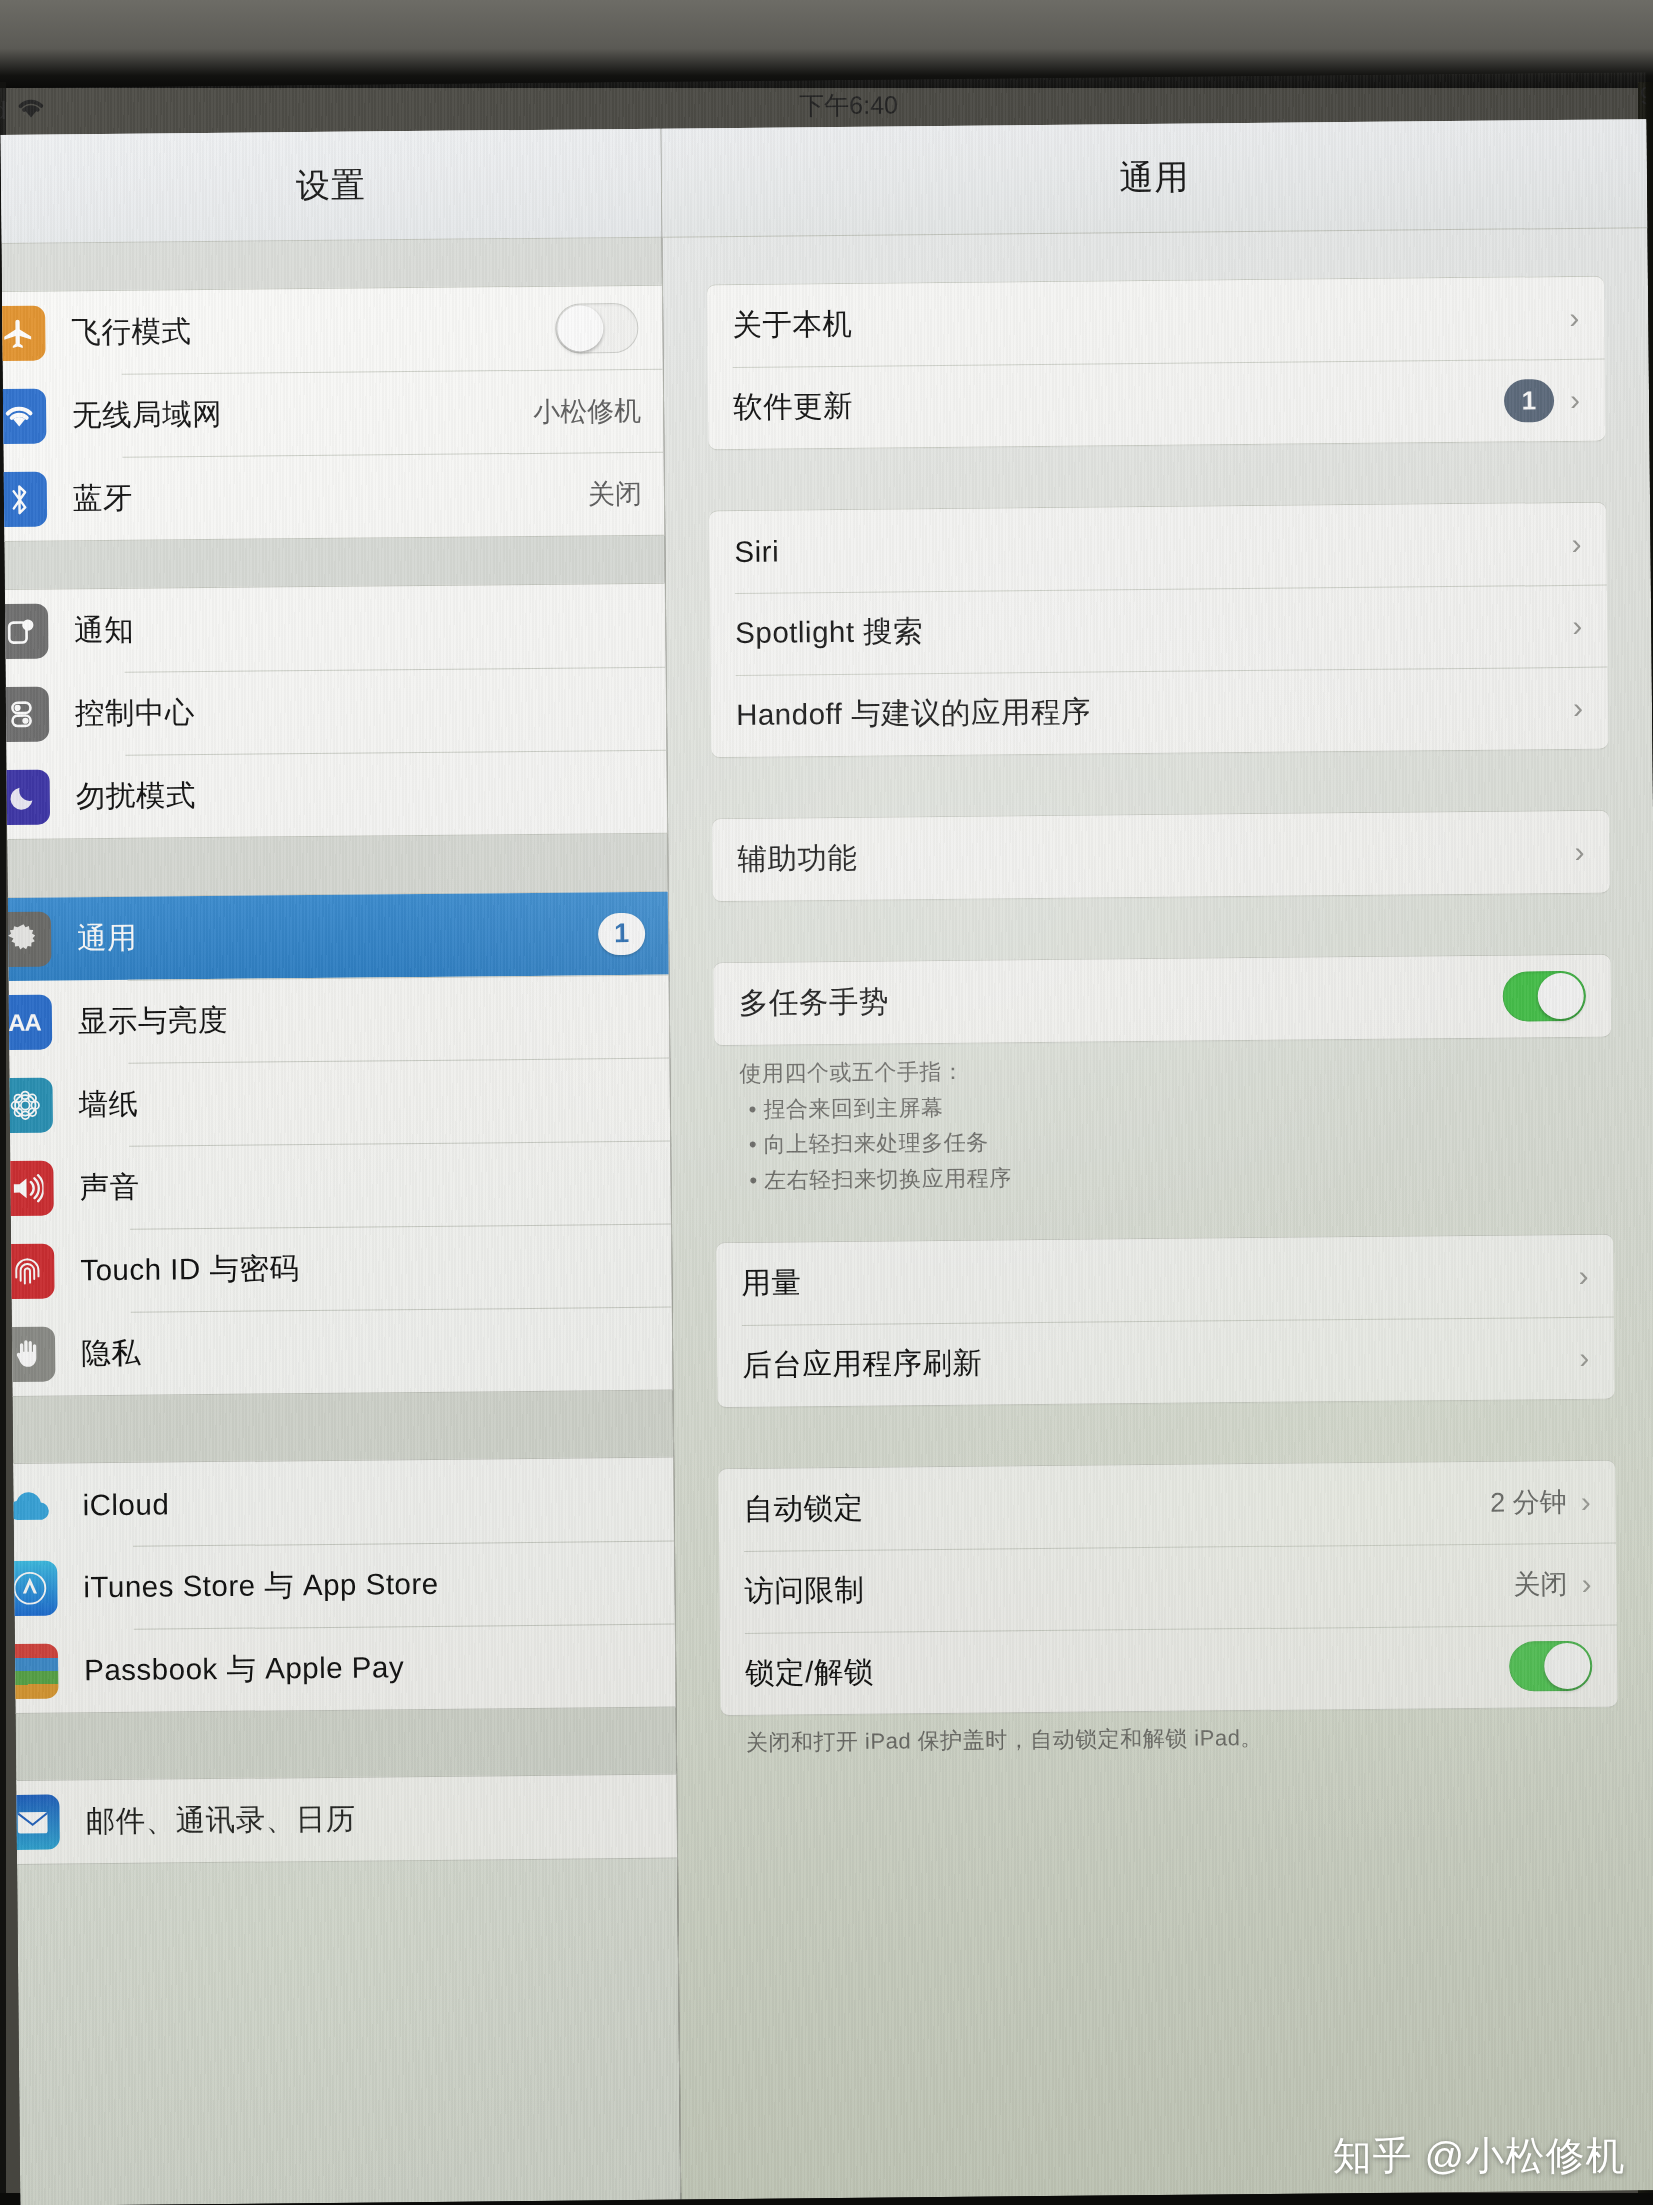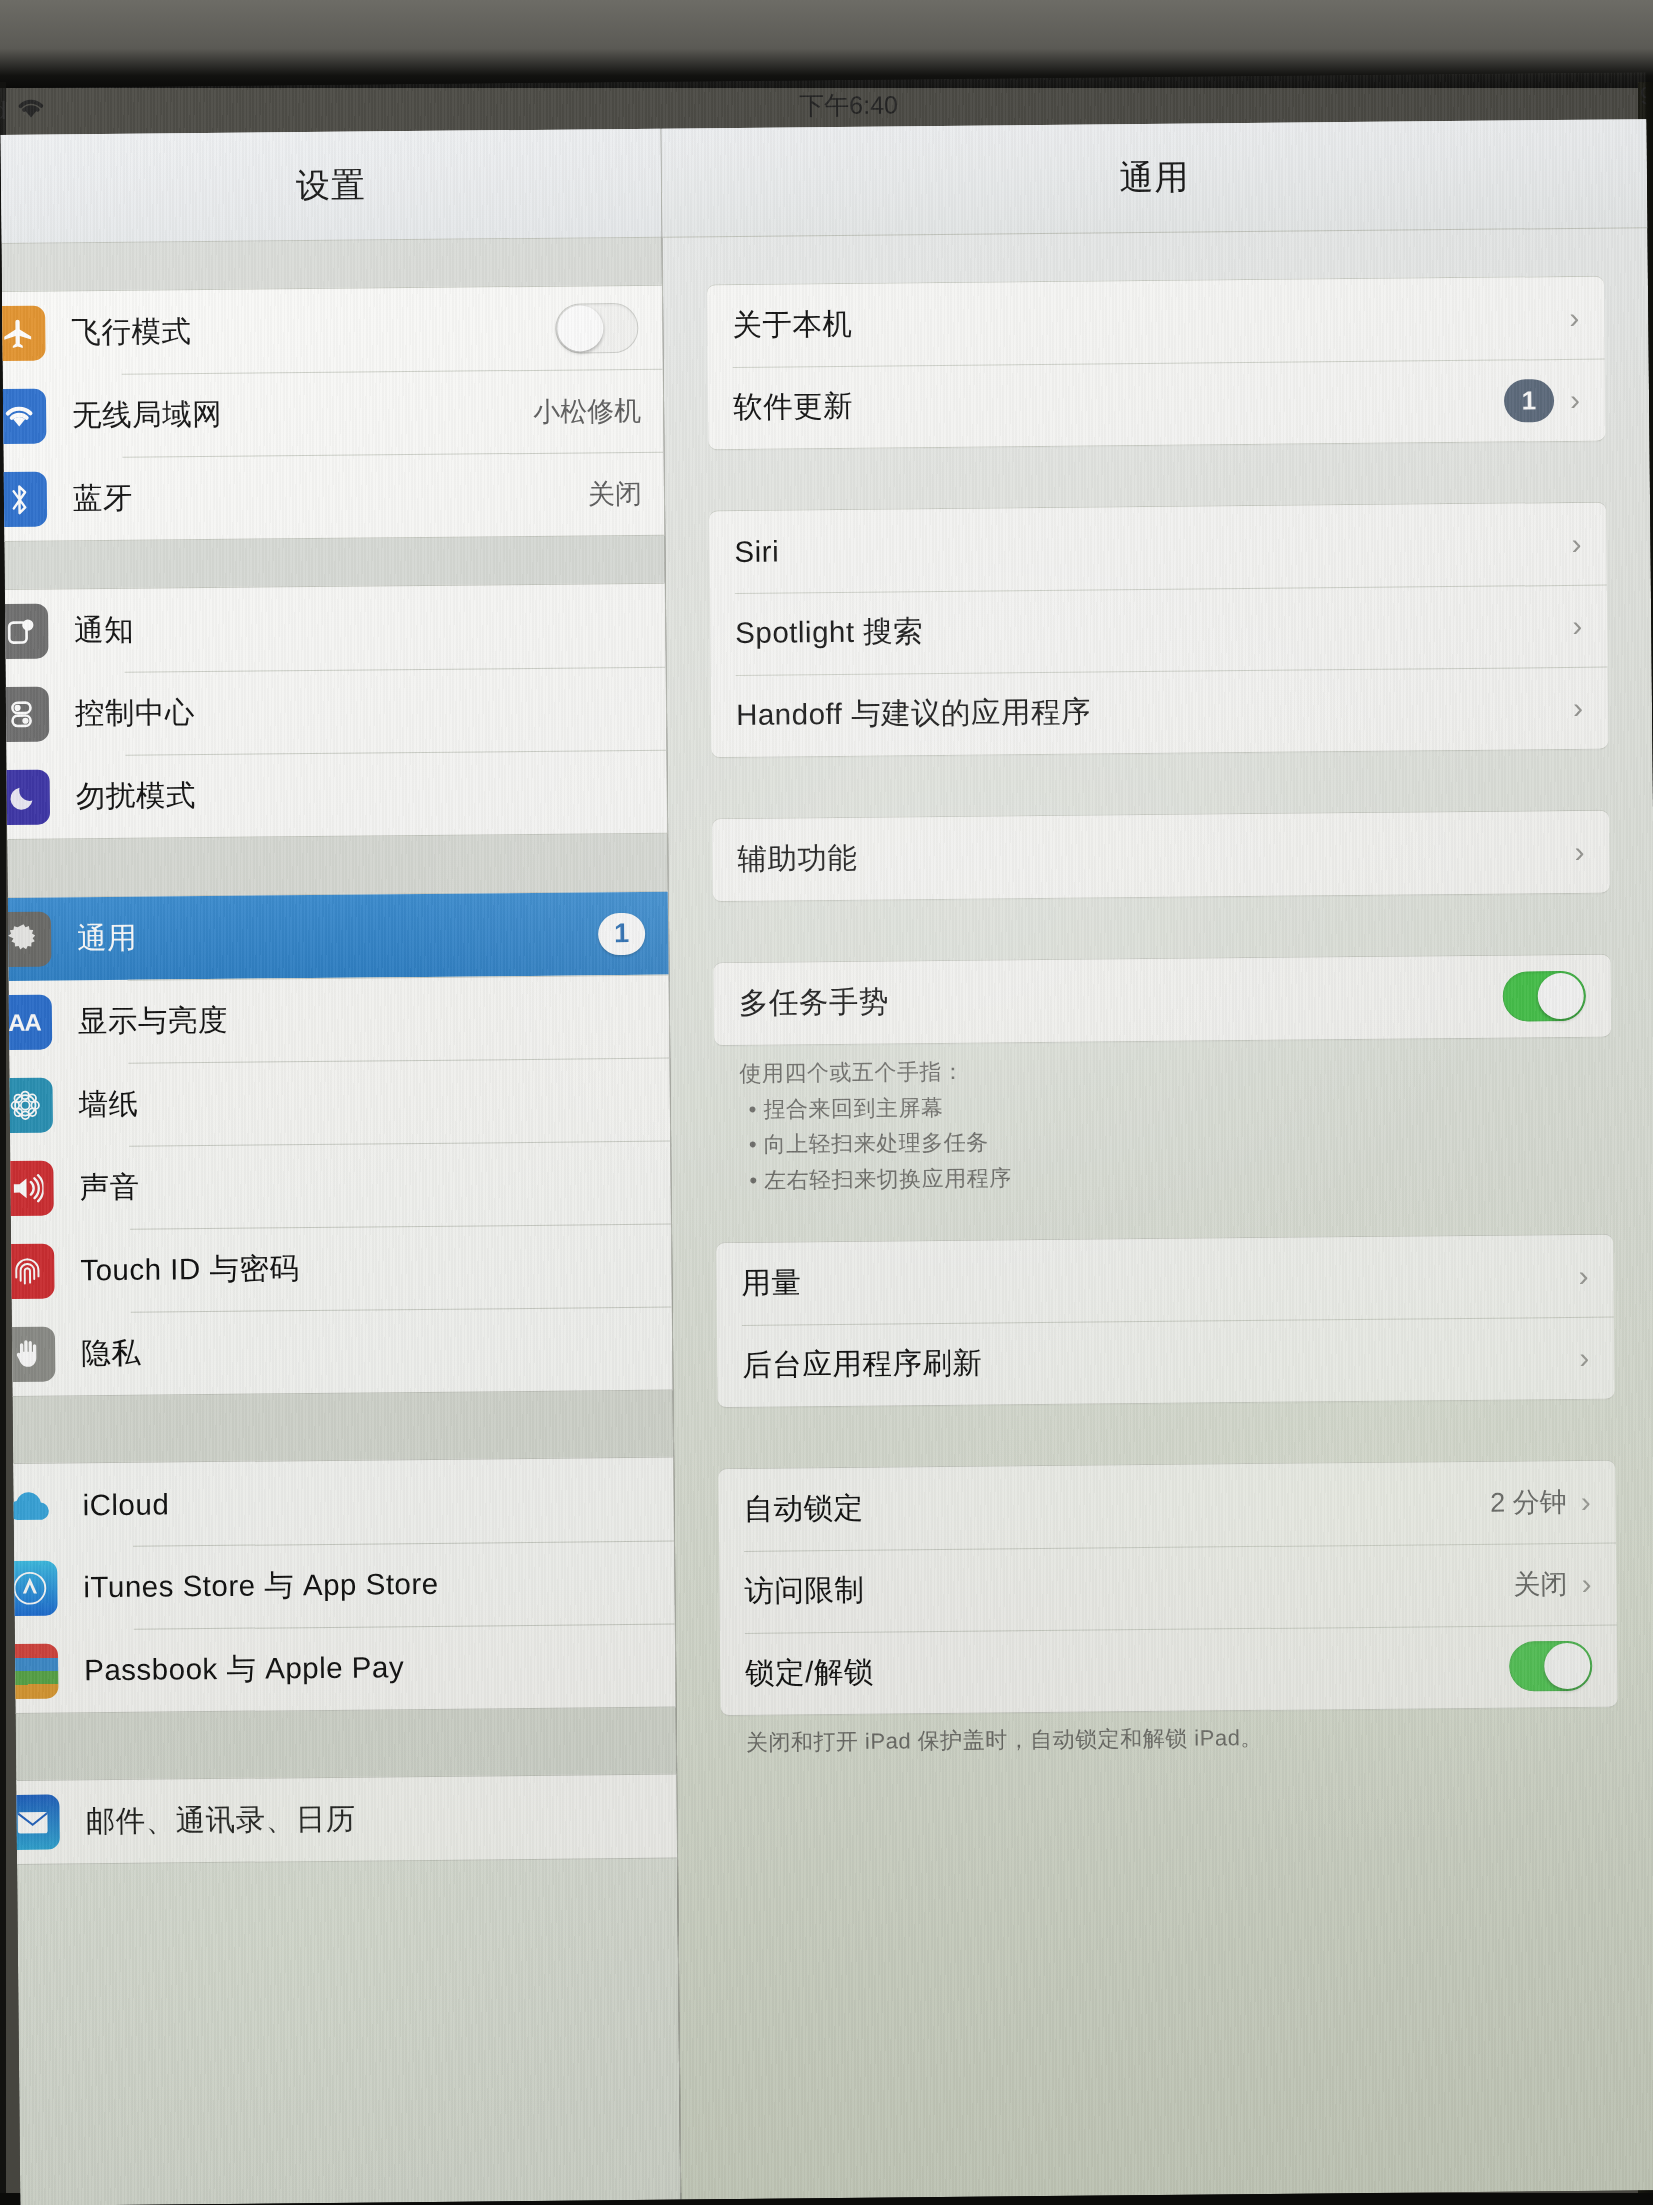--- a/index.html
+++ b/index.html
@@ -502,14 +502,15 @@
             </div>
           </div>
           <div class="dfoot-one">关闭和打开 iPad 保护盖时，自动锁定和解锁 iPad。</div>
 
         </div>
       </div>
 
     </div>
   </div>
 
+  <div class="watermark">知乎 @小松修机</div>
 </div>
 
 
 </body></html>

